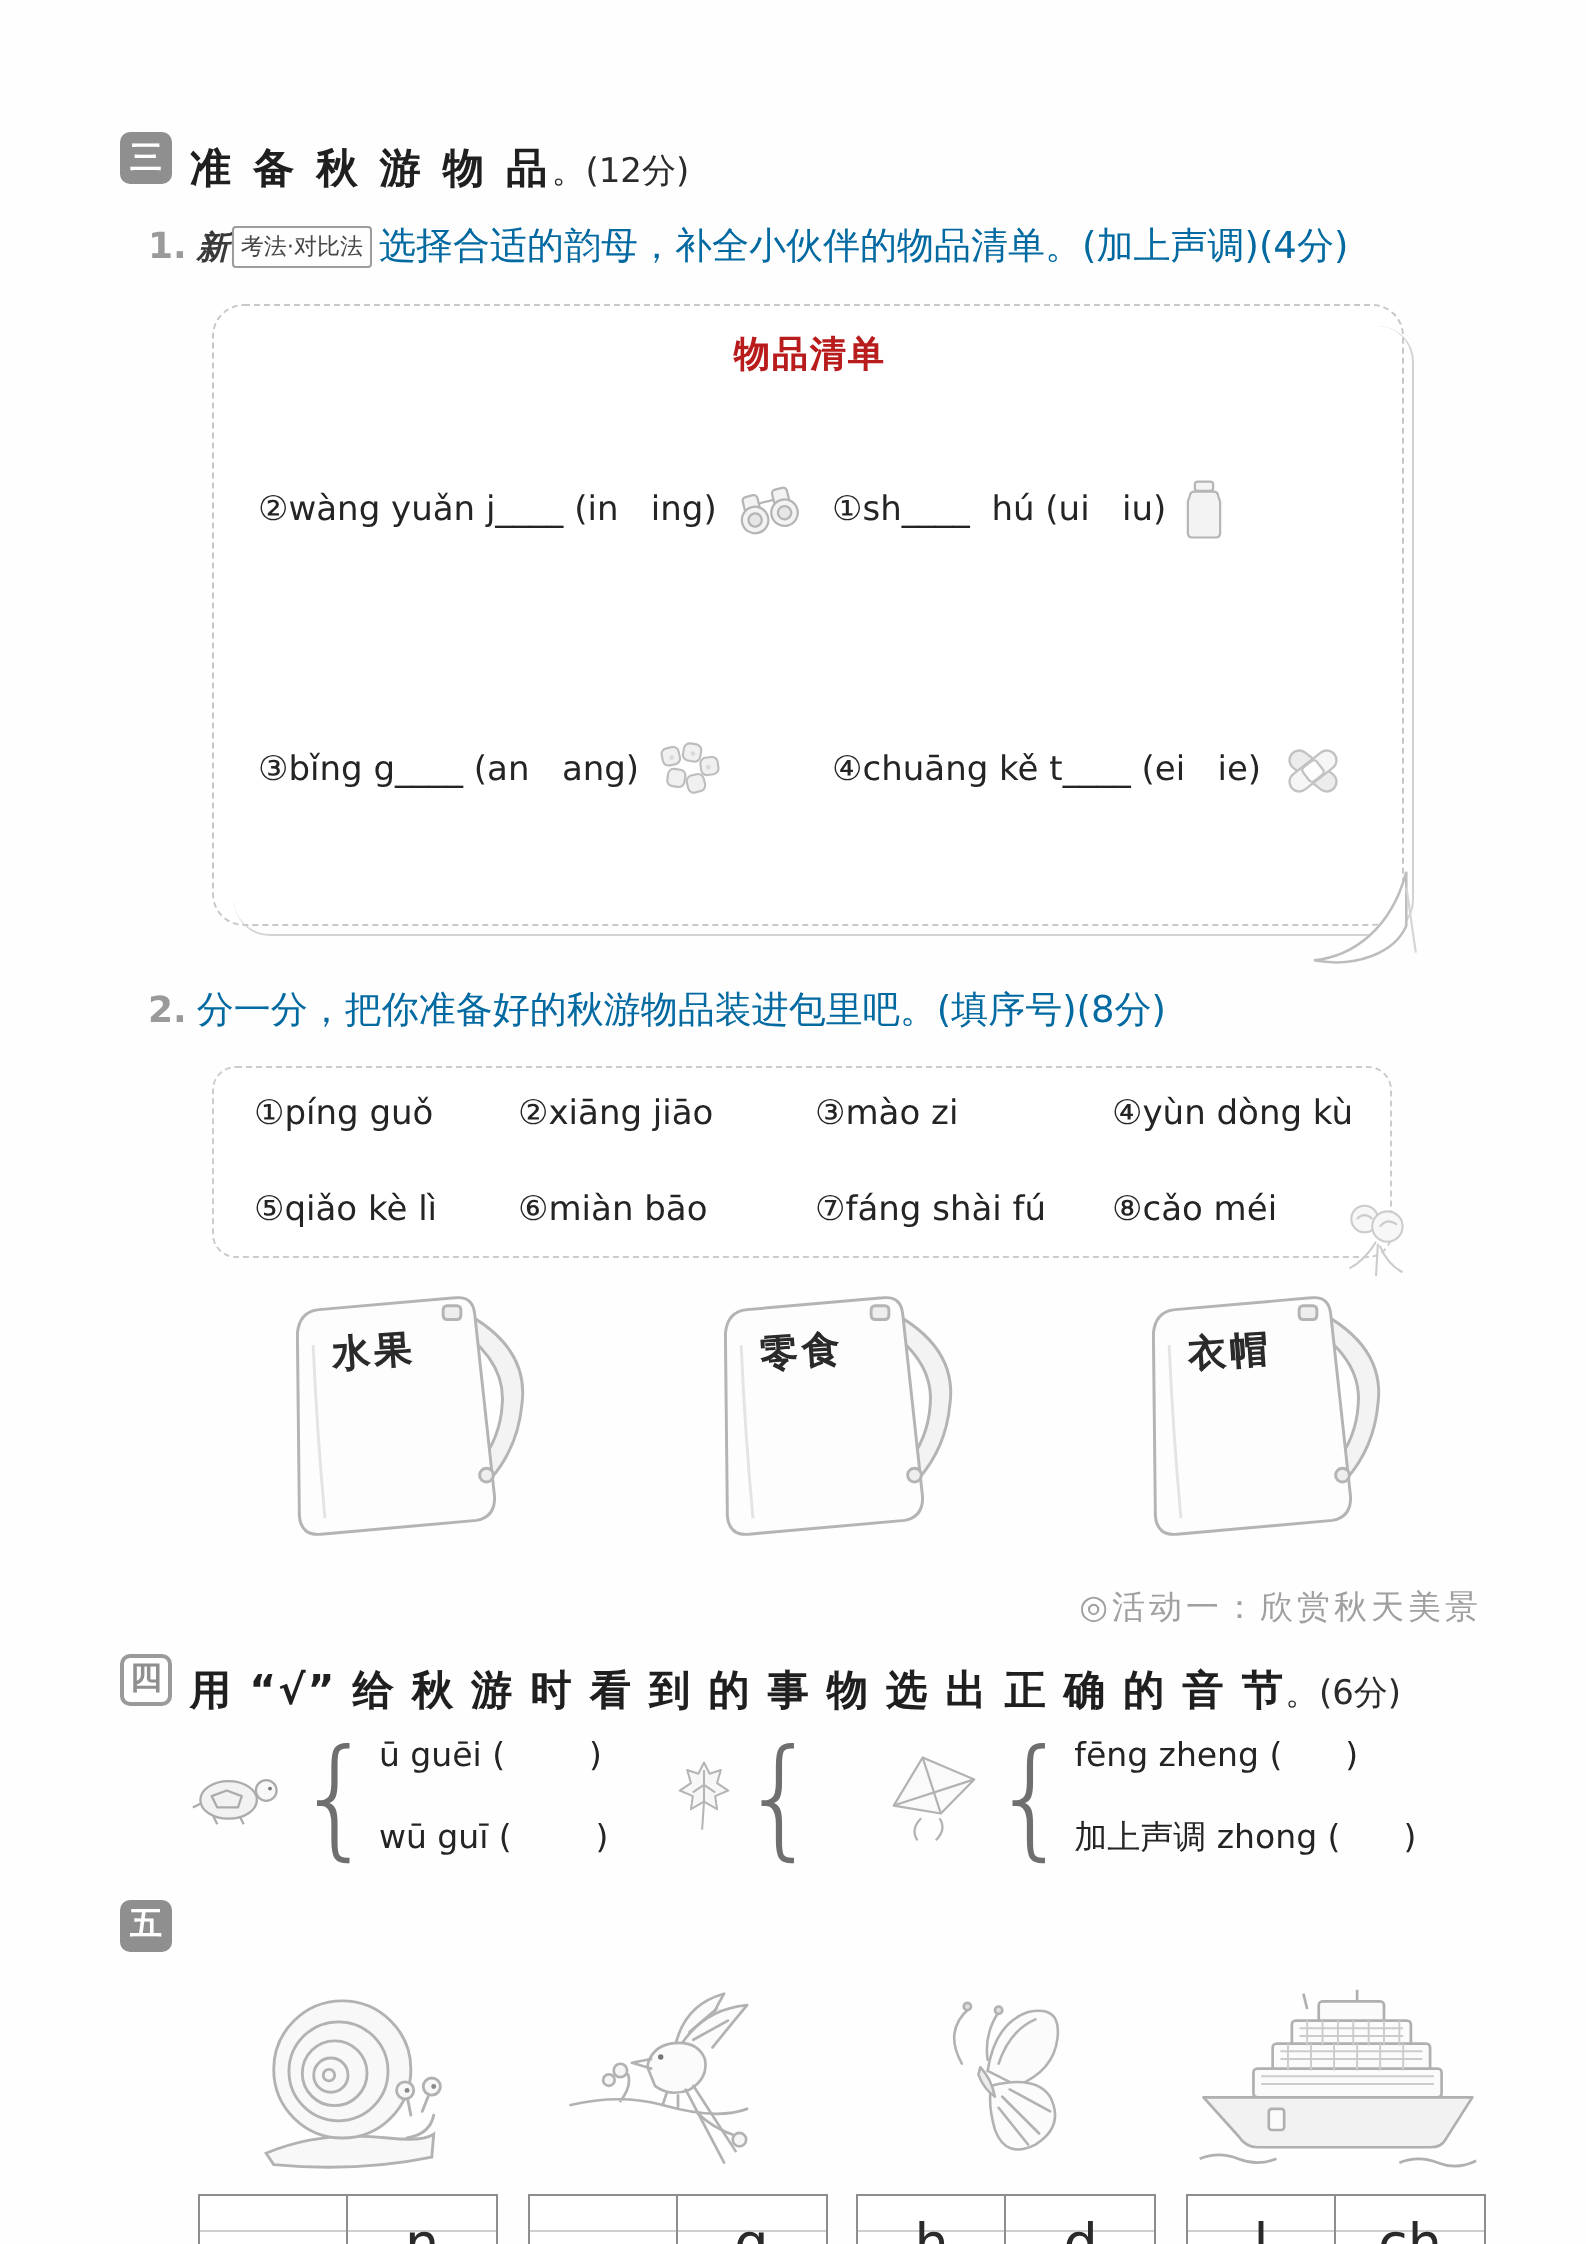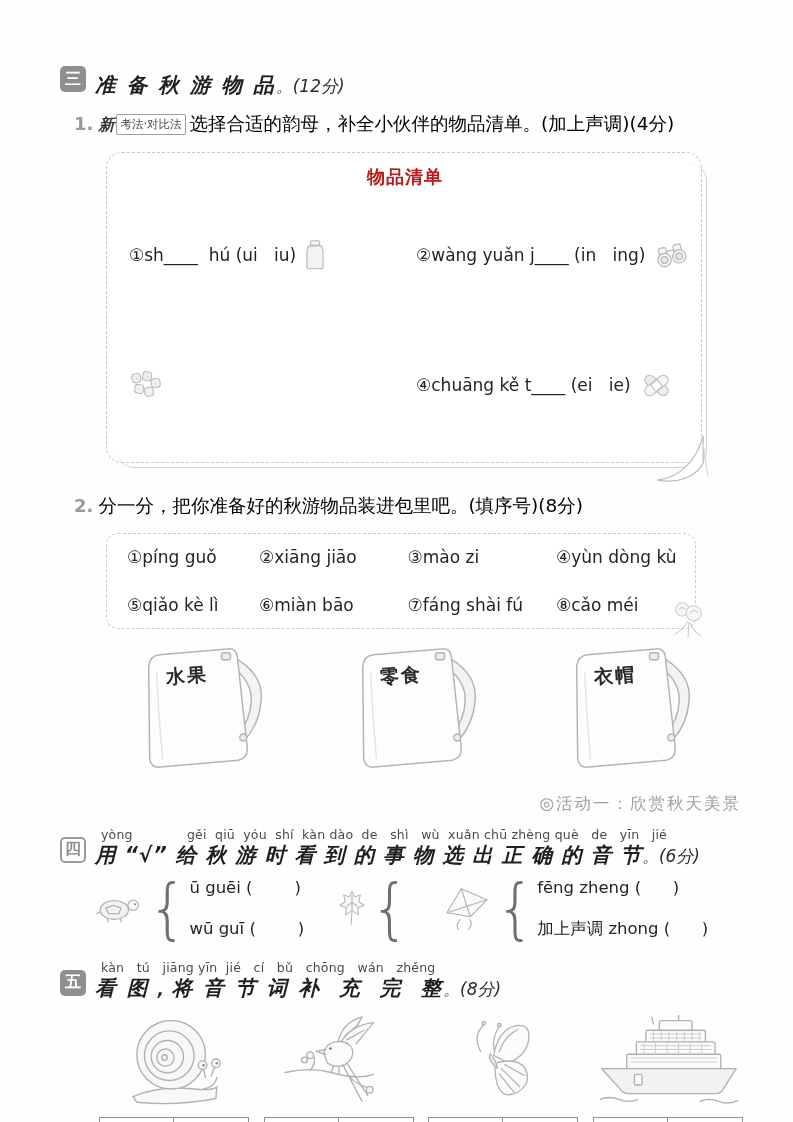--- a/index.html
+++ b/index.html
@@ -17,30 +17,30 @@
     display:inline-flex; align-items:center; justify-content:center;
     width:26px; height:26px; border-radius:5px; background:#8f8f8f;
     color:#ffffff; font-size:16px; font-weight:bold; margin-bottom:3px; flex:0 0 auto;
   }
   .badge.outline { background:#fff; color:#8f8f8f; border:2px solid #9a9a9a; }
   .htext { line-height:1; }
   .pinyin {
     font-size:12.5px; color:#4a4a4a; white-space:pre; letter-spacing:.2px;
     margin:0 0 3px 6px; line-height:1.25;
   }
-  .hline { display:flex; align-items:baseline;font-style:italic; }
+  .hline { display:flex; align-items:baseline; }
   .htitle { font-size:20.5px; font-weight:bold; color:#1f1f1f; letter-spacing:2px; white-space:pre; }
   .hsuffix { font-size:17px; color:#2b2b2b; white-space:pre; }
 
   
   .qline { margin:16px 0 0 14px; display:flex; align-items:baseline; font-size:18.5px; line-height:1.45; }
   .qnum { color:#9a9a9a; font-weight:bold; margin-right:5px; font-size:18px; }
   .tag-new { font-style:italic; font-weight:bold; color:#3a3a3a; font-size:16px; margin-right:2px; }
   .tag-box { border:1px solid #9d9d9d; border-radius:2px; font-size:11.5px; color:#484848; padding:1px 3px; margin-right:4px; position:relative; top:-2px; white-space:pre; }
-  .qtext { color:#000000; white-space:pre-wrap; }
+  .qtext { color:#0369a1; white-space:pre-wrap; }
 
   
   .listbox {
     position:relative; margin:14px 0 0 46px; width:596px;
     border:1.6px dashed #c7c7c7; border-radius:16px;
     padding:12px 20px 20px 22px; background:#fff;
   }
   .listbox .stack {
     position:absolute; left:10px; top:10px; right:-6px; bottom:-6px;
     border-right:1.3px solid #d2d2d2; border-bottom:1.3px solid #d2d2d2;
@@ -116,48 +116,49 @@
     <span class="qnum">1.</span>
     <span class="tag-new">新</span>
     <span class="tag-box">考法·对比法</span>
     <span class="qtext">选择合适的韵母，补全小伙伴的物品清单。(加上声调)(4分)</span>
   </div>
 
   <div class="listbox">
     <div class="stack"></div>
     <div class="listtitle">物品清单</div>
     <div class="listgrid">
-      <div class="listitem">
-        <span>①sh____  hú (ui   iu)</span>
-        <span>
-          <svg viewBox="0 0 24 34" width="22" height="32">
-            <g fill="#f3f3f3" stroke="#b5b5b5" stroke-width="1.2">
-              <rect x="7" y="1.5" width="10" height="5" rx="1.5"></rect>
-              <path d="M6.5,7 h11 q2,0 2.3,2.5 l1,3 v17 q0,2.5 -2.5,2.5 h-12.6 q-2.5,0 -2.5,-2.5 v-17 l1,-3 q0.3,-2.5 2.3,-2.5 z"></path>
-            </g>
-          </svg>
-        </span>
-      </div>
       <div class="listitem">
         <span>②wàng yuǎn j____ (in   ing)</span>
         <span>
           <svg viewBox="0 0 38 28" width="36" height="27">
             <g fill="#f3f3f3" stroke="#b5b5b5" stroke-width="1.2" transform="rotate(-14 19 14)">
               <rect x="7" y="5" width="8" height="9" rx="2"></rect>
               <rect x="23" y="5" width="8" height="9" rx="2"></rect>
               <path d="M15,10 h8" fill="none"></path>
               <circle cx="11" cy="18" r="7"></circle>
               <circle cx="27" cy="18" r="7"></circle>
               <circle cx="11" cy="18" r="3.5" fill="#e6e6e6"></circle>
               <circle cx="27" cy="18" r="3.5" fill="#e6e6e6"></circle>
             </g>
           </svg>
         </span>
       </div>
       <div class="listitem">
+        <span>①sh____  hú (ui   iu)</span>
+        <span>
+          <svg viewBox="0 0 24 34" width="22" height="32">
+            <g fill="#f3f3f3" stroke="#b5b5b5" stroke-width="1.2">
+              <rect x="7" y="1.5" width="10" height="5" rx="1.5"></rect>
+              <path d="M6.5,7 h11 q2,0 2.3,2.5 l1,3 v17 q0,2.5 -2.5,2.5 h-12.6 q-2.5,0 -2.5,-2.5 v-17 l1,-3 q0.3,-2.5 2.3,-2.5 z"></path>
+            </g>
+          </svg>
+        </span>
+      </div>
+      <div class="listitem">
+        <span>③bǐng g____ (an   ang)</span>
         <span>
           <svg viewBox="0 0 34 30" width="33" height="29">
             <g fill="#f0f0f0" stroke="#bdbdbd" stroke-width="1.1">
               <rect x="3" y="3" width="9" height="9" rx="3" transform="rotate(-12 7 7)"></rect>
               <rect x="14" y="1" width="9" height="9" rx="3" transform="rotate(10 19 6)"></rect>
               <rect x="23" y="8" width="9" height="9" rx="3" transform="rotate(-8 27 12)"></rect>
               <rect x="6" y="14" width="9" height="9" rx="3" transform="rotate(8 10 18)"></rect>
               <rect x="16" y="17" width="9" height="9" rx="3" transform="rotate(-14 20 21)"></rect>
               <circle cx="8" cy="8" r="1.2" fill="#d8d8d8" stroke="none"></circle>
               <circle cx="19" cy="6" r="1.2" fill="#d8d8d8" stroke="none"></circle>
@@ -252,21 +253,20 @@
       </svg>
       <span class="baglabel">衣帽</span>
     </div>
   </div>
 
   <div class="divider">◎活动一：欣赏秋天美景</div>
 
   <div class="sec-header" style="margin-top:12px;">
     <span class="badge outline">四</span>
     <div class="htext">
-      <div class="pinyin">yòng             gěi  qiū  yóu  shí  kàn dào  de   shì   wù  xuǎn chū zhèng què   de   yīn   jié</div>
       <div class="hline">
         <span class="htitle" style="letter-spacing:1px;">用 “√” 给 秋 游 时 看 到 的 事 物 选 出 正 确 的 音 节</span>
           <span class="hsuffix">。(6分)</span>
       </div>
     </div>
   </div>
 
   <div class="choices">
     <div class="cgroup">
       <span class="cicon">
@@ -313,27 +313,20 @@
       <span class="brace">{</span>
       <div class="copts">
         <span>fēng zheng (      )</span>
         <span>加上声调 zhong (      )</span>
       </div>
     </div>
   </div>
 
   <div class="sec-header" style="margin-top:20px;">
     <span class="badge">五</span>
-    <div class="htext">
-      <div class="pinyin">kàn   tú   jiāng yīn  jié   cí   bǔ   chōng   wán   zhěng</div>
-      <div class="hline">
-        <span class="htitle">看 图，将 音 节 词 补  充  完  整</span>
-          <span class="hsuffix">。(8分)</span>
-      </div>
-    </div>
   </div>
 
   <div class="s5row">
 
     <div class="s5col">
       <div class="imgbox">
         <svg viewBox="0 0 130 105" width="124" height="100">
           <g fill="#f8f8f8" stroke="#b2b2b2" stroke-width="1.5" stroke-linecap="round">
             <path d="M22,92 Q50,80 86,84 Q104,86 110,82 L109,94 Q70,102 26,98 Z"></path>
             <circle cx="62" cy="48" r="36"></circle>

